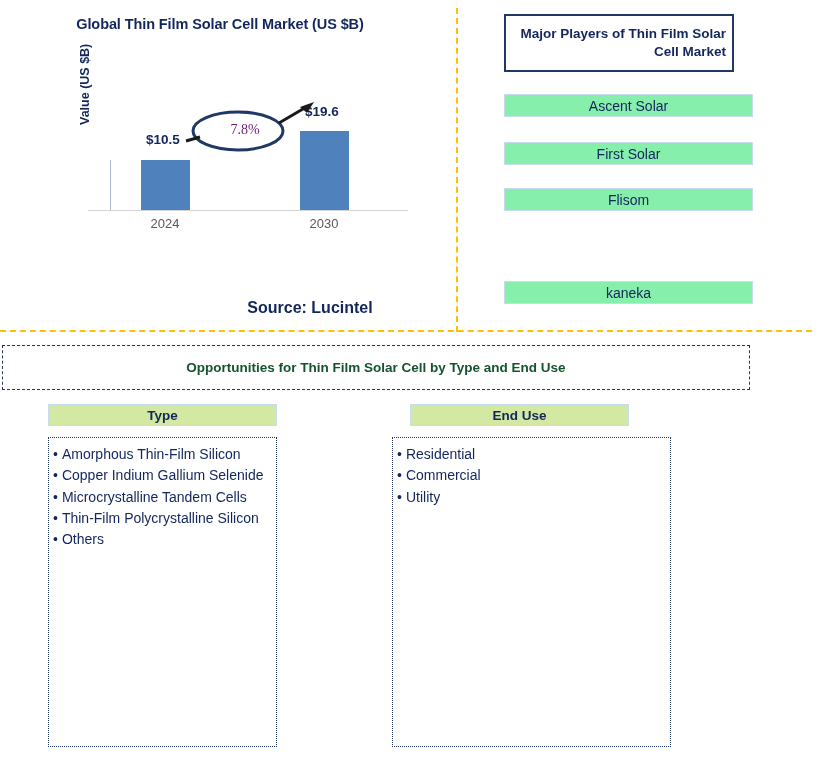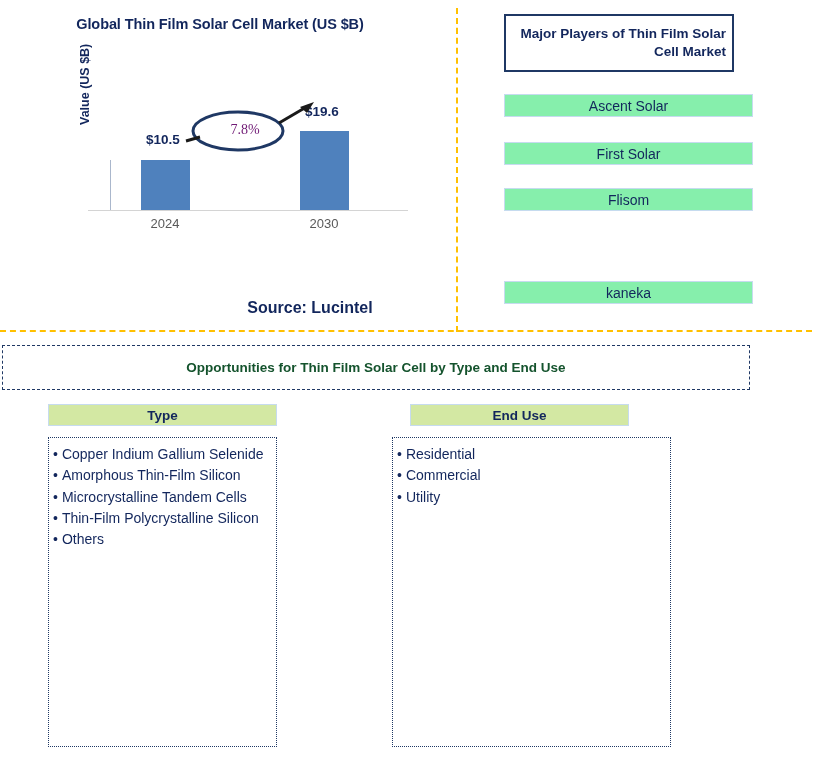--- a/index.html
+++ b/index.html
@@ -279,22 +279,22 @@
   <div class="player-box" style="top:94px;">Ascent Solar</div>
   <div class="player-box" style="top:142px;">First Solar</div>
   <div class="player-box" style="top:188px;">Flisom</div>
   <div class="player-box" style="top:281px;text-align:right;">kaneka</div>
 </div>
 
 <div class="opportunities-banner">Opportunities for Thin Film Solar Cell by Type and End Use</div>
 
 <div class="col-header col-header-type">Type</div>
 <div class="col-list col-list-type">
+  <div class="list-item"><span class="bullet-dot">•</span><span>Amorphous Thin-Film Silicon</span></div>
   <div class="list-item"><span class="bullet-dot">•</span><span>Copper Indium Gallium Selenide</span></div>
-  <div class="list-item"><span class="bullet-dot">•</span><span>Amorphous Thin-Film Silicon</span></div>
   <div class="list-item"><span class="bullet-dot">•</span><span>Microcrystalline Tandem Cells</span></div>
   <div class="list-item"><span class="bullet-dot">•</span><span>Thin-Film Polycrystalline Silicon</span></div>
   <div class="list-item"><span class="bullet-dot">•</span><span>Others</span></div>
 </div>
 
 <div class="col-header col-header-enduse">End Use</div>
 <div class="col-list col-list-enduse">
   <div class="list-item"><span class="bullet-dot">•</span><span>Residential</span></div>
   <div class="list-item"><span class="bullet-dot">•</span><span>Commercial</span></div>
   <div class="list-item"><span class="bullet-dot">•</span><span>Utility</span></div>

